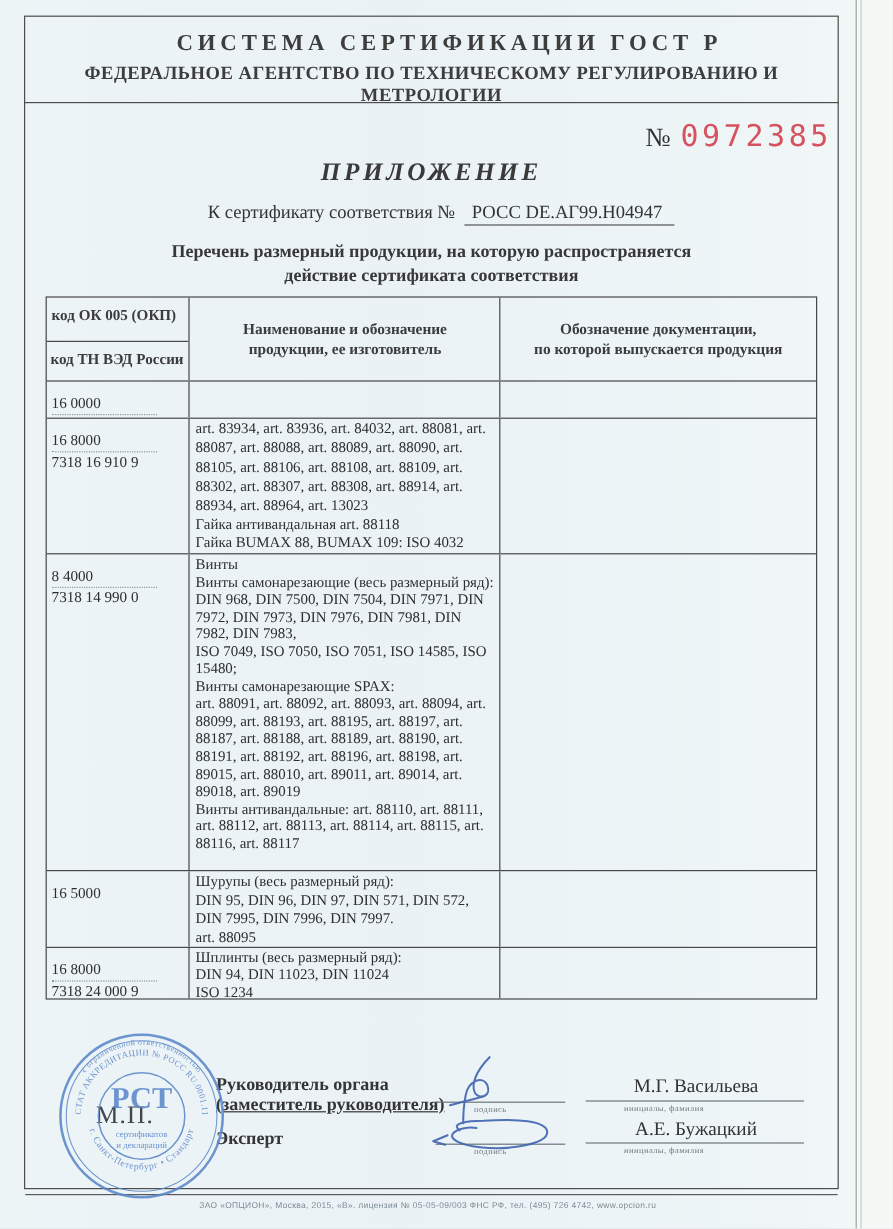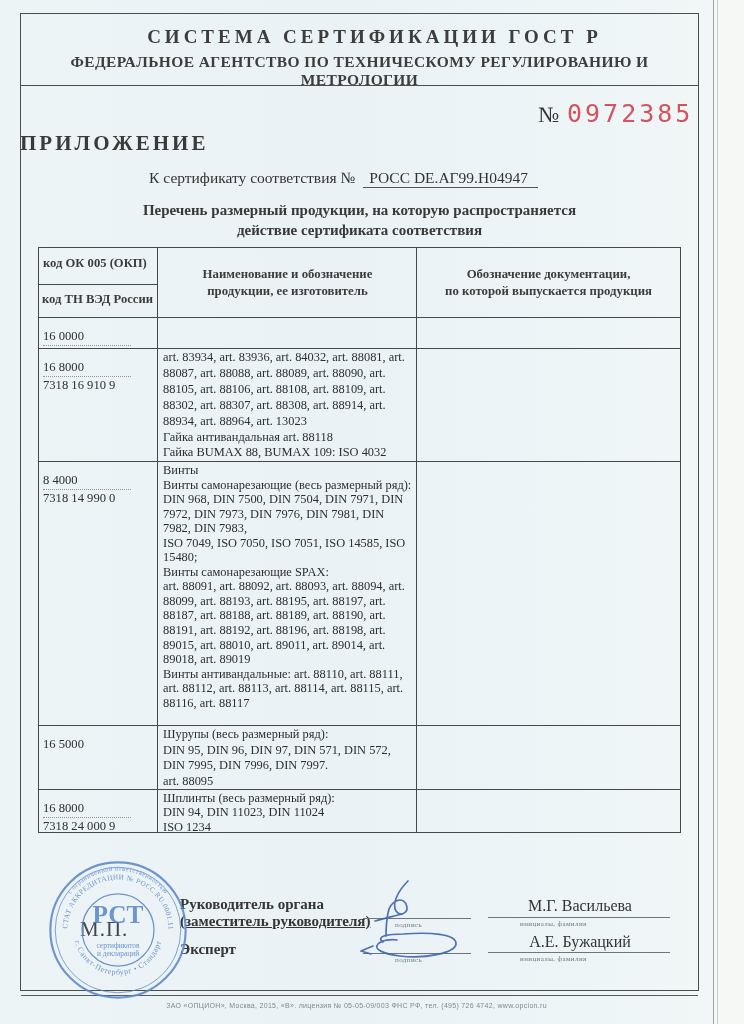--- a/index.html
+++ b/index.html
@@ -20,24 +20,24 @@
 
   .header-box { position:absolute; left:20px; top:13px; width:679px; height:73px;
     border-bottom:1.7px solid #4d4d4d; text-align:center; }
   .sys-title { margin-top:13px; font-size:19px; font-weight:bold; letter-spacing:4px; color:#3d3d3d;margin-left:30px; }
   .agency { margin-top:5px; font-size:15.5px; font-weight:bold; letter-spacing:0.4px; color:#3d3d3d; }
 
   .form-no { position:absolute; left:538px; top:99px; font-size:22px; color:#333; white-space:nowrap; }
   .form-no .digits { font-family:"DejaVu Sans Mono",monospace; font-size:25px;
     color:#d5525e; letter-spacing:3px; margin-left:8px; }
 
-  .appendix { position:absolute; left:20px; top:131px; width:679px; 
-    font-size:21px; font-weight:bold; letter-spacing:3px; color:#3a3a3a; }
-
-  .cert-ref { position:absolute; left:4px; top:169px; width:679px; text-align:center; font-size:15.5px; color:#333; }
+  .appendix { position:absolute; left:20px; top:131px; width:679px; text-align:center;
+    font-size:21px; font-weight:bold; letter-spacing:3px; color:#3a3a3a;font-style:italic; }
+
+  .cert-ref { position:absolute; left:28px; top:169px; width:679px; text-align:center; font-size:15.5px; color:#333; }
   .cert-ref .num { border-bottom:1.2px solid #555; padding:0 10px 1px 6px; margin-left:4px; }
 
   .descr { position:absolute; left:20px; top:201px; width:679px; text-align:center;
     font-size:15px; font-weight:bold; line-height:19.5px; color:#383838; white-space:pre-line; }
 
   
   .tbl { position:absolute; left:38px; top:247px; width:643px; height:586px;
     border:1.6px solid #474747; display:flex; flex-direction:column; }
   .trow { display:flex; border-bottom:1.2px solid #474747; overflow:hidden; }
   .trow:last-child { border-bottom:none; flex:1; }

